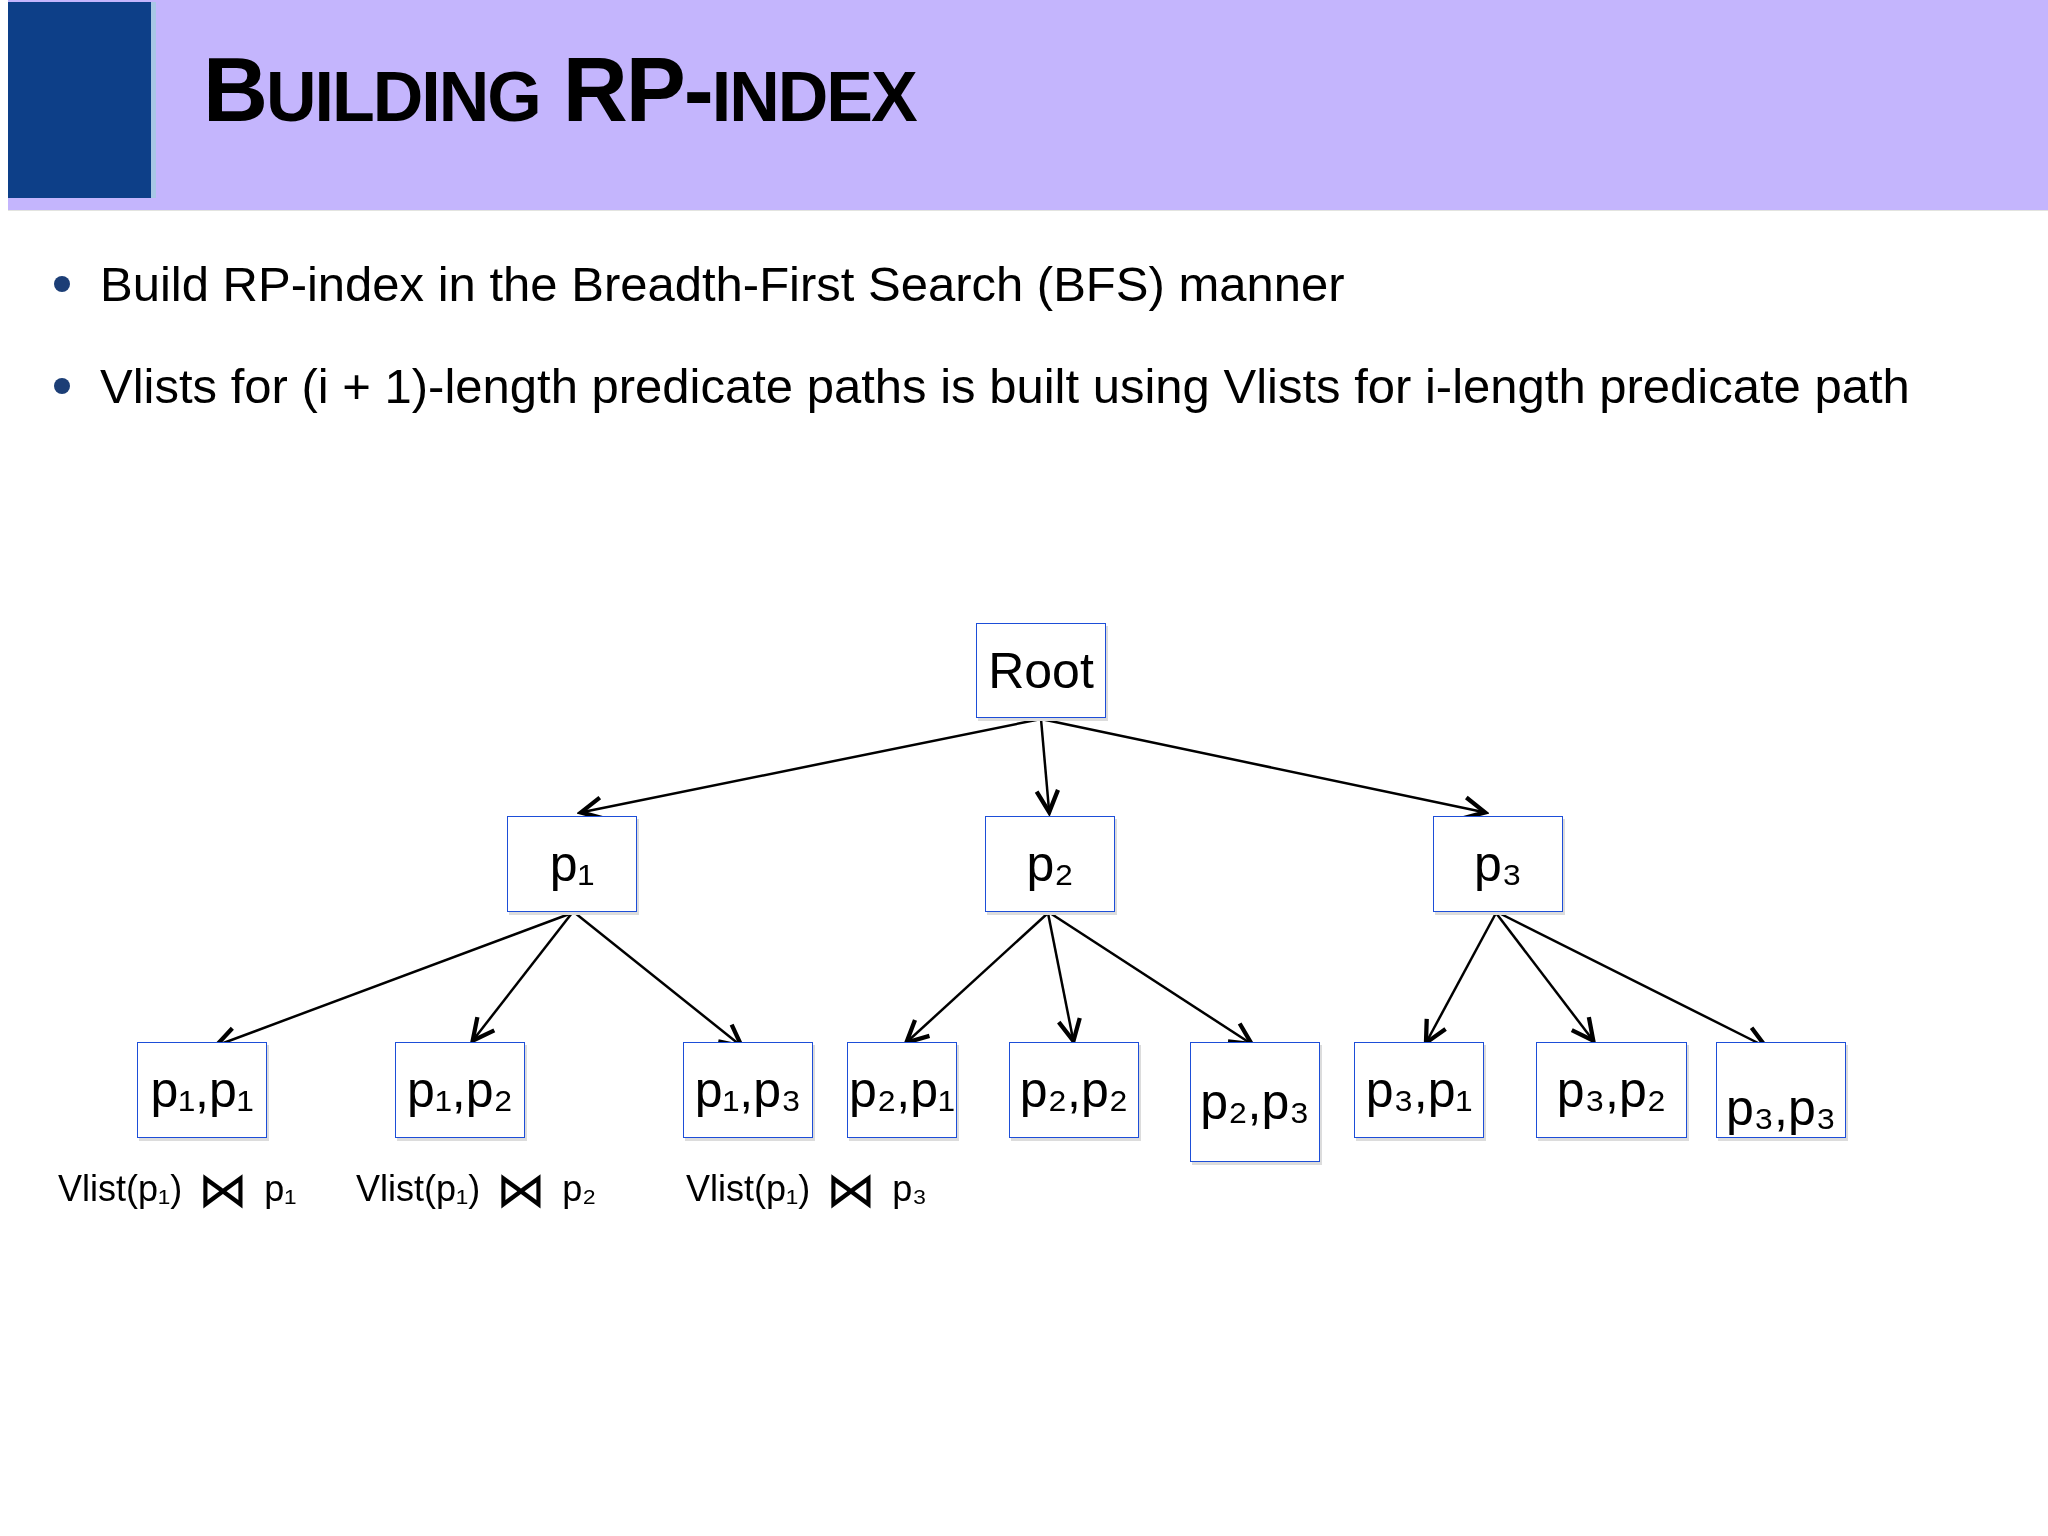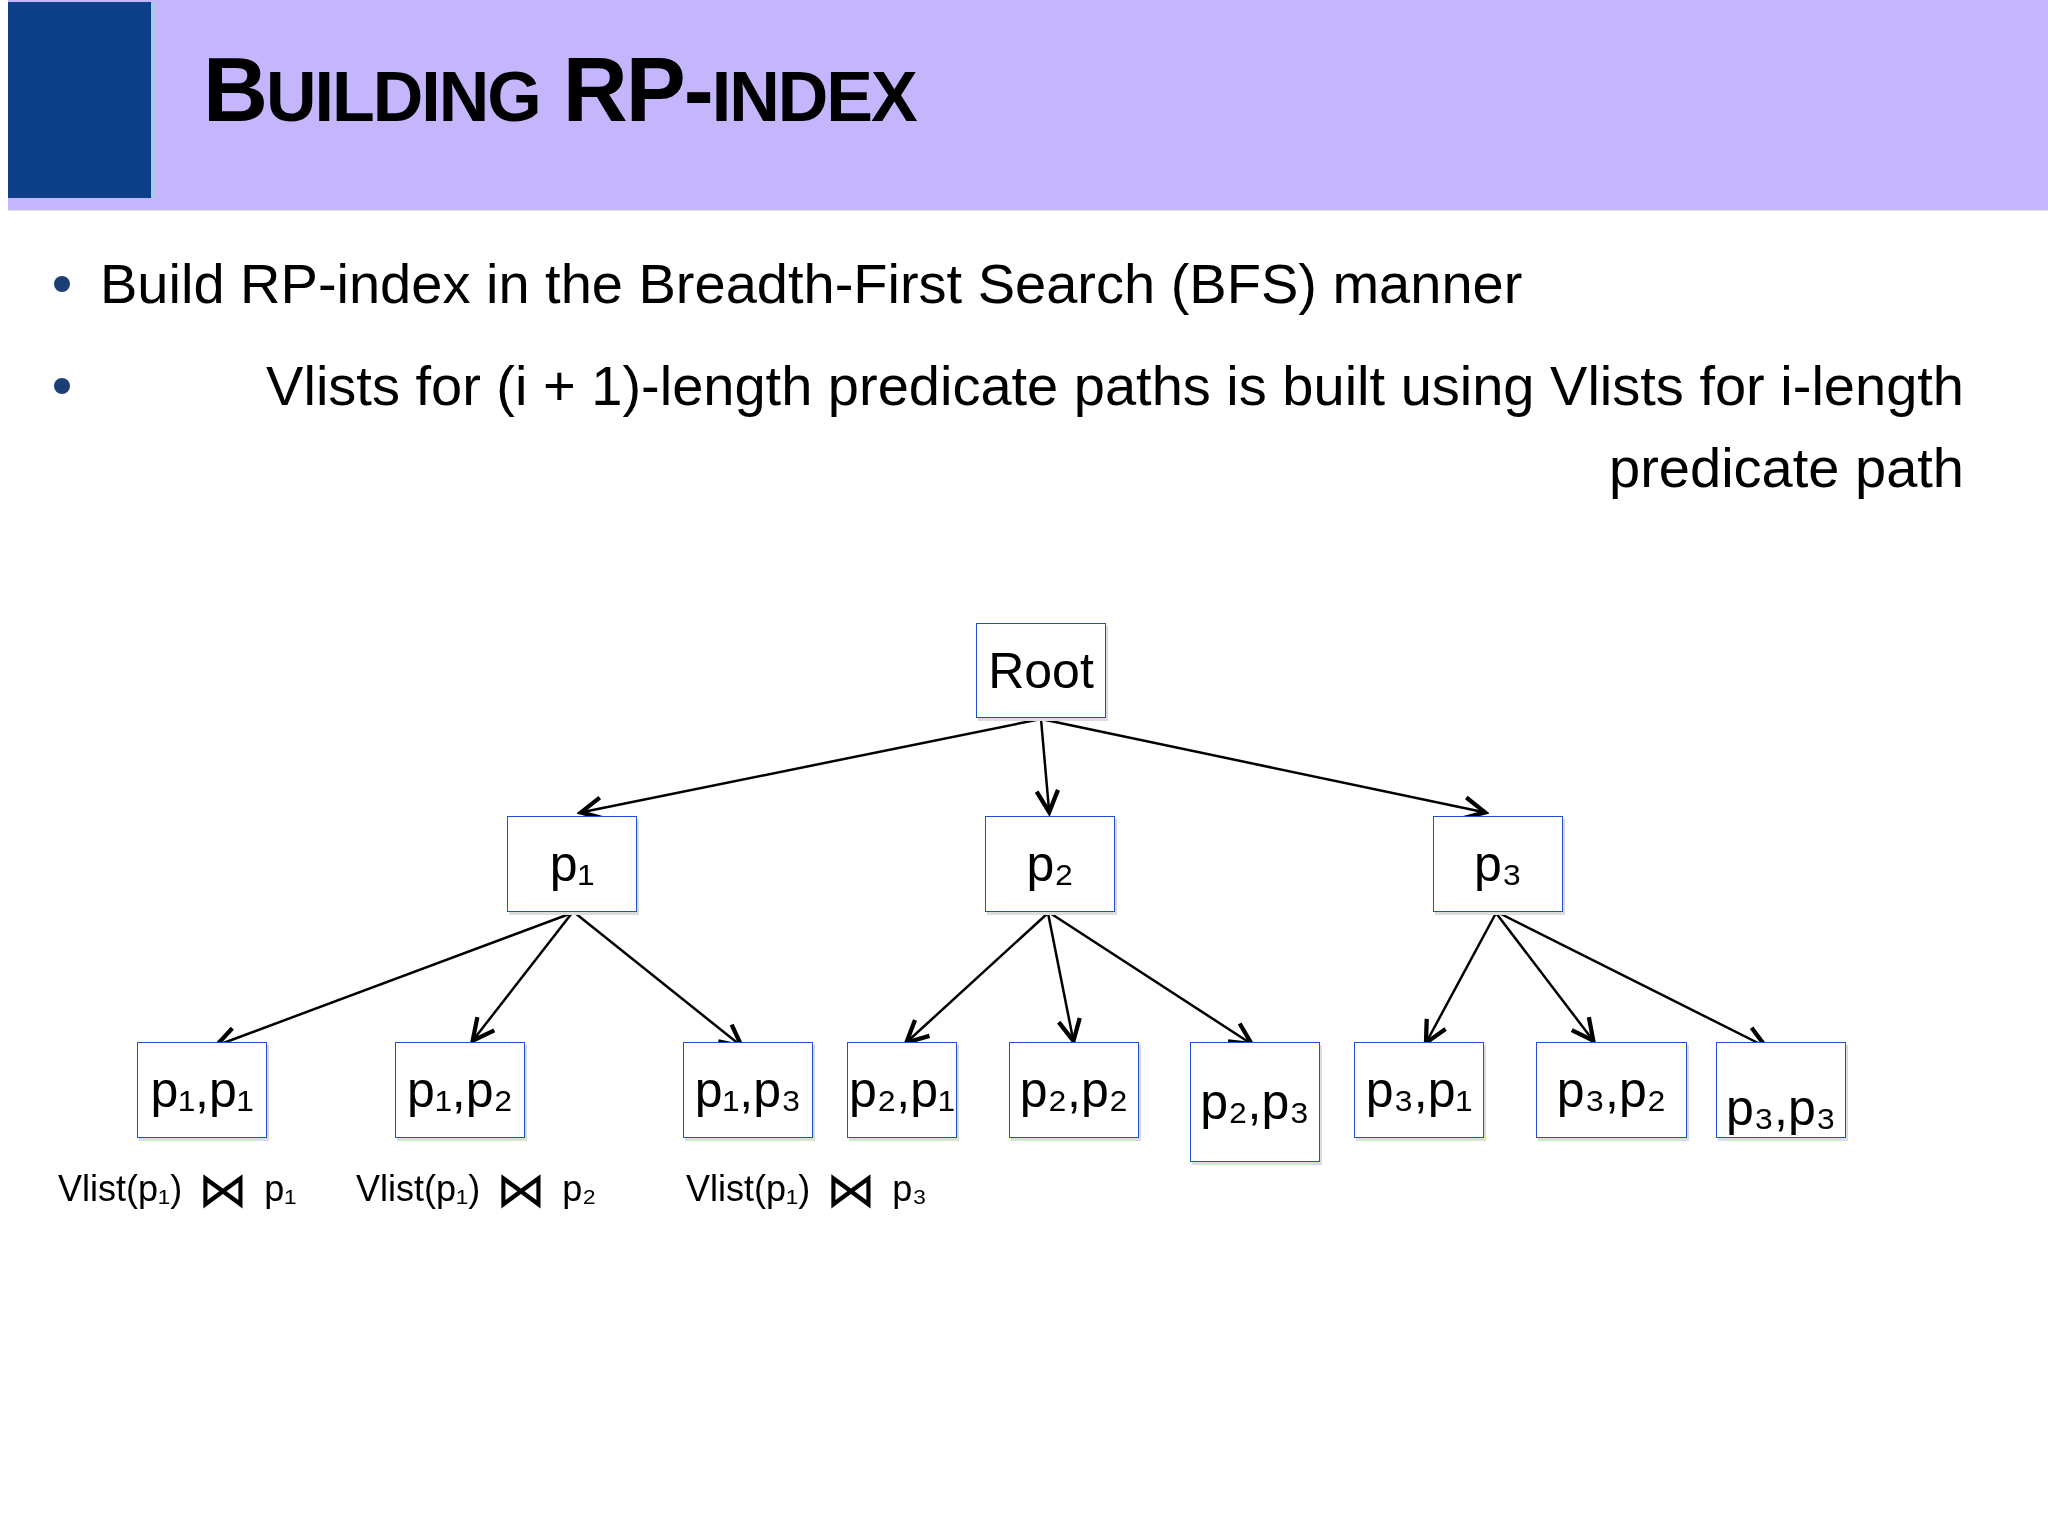--- a/index.html
+++ b/index.html
@@ -31,24 +31,24 @@
   .title .big{font-size:90px;}
   .title .small{font-size:70px;}
   
   .bullets{
     position:absolute;left:54px;top:243px;width:1910px;
     list-style:none;margin:0;padding:0;
   }
   .bullets li{
     position:relative;
     padding-left:46px;
-    font-size:56px;line-height:82px;
+    font-size:49px;line-height:82px;
     color:#000000;
   }
-  .bullets li + li{margin-top:20px;text-align:right;}
+  .bullets li + li{margin-top:20px;}
   .bullet-dot{
     position:absolute;left:0;top:33px;
     width:16px;height:16px;border-radius:50%;
     background:#1c3e76;
   }
   
   .diagram{position:absolute;left:0;top:0;width:2048px;height:1536px;}
   .edges{position:absolute;left:0;top:0;width:2048px;height:1536px;}
   .edges line{stroke:#000000;stroke-width:2.5px;}
   .node{

